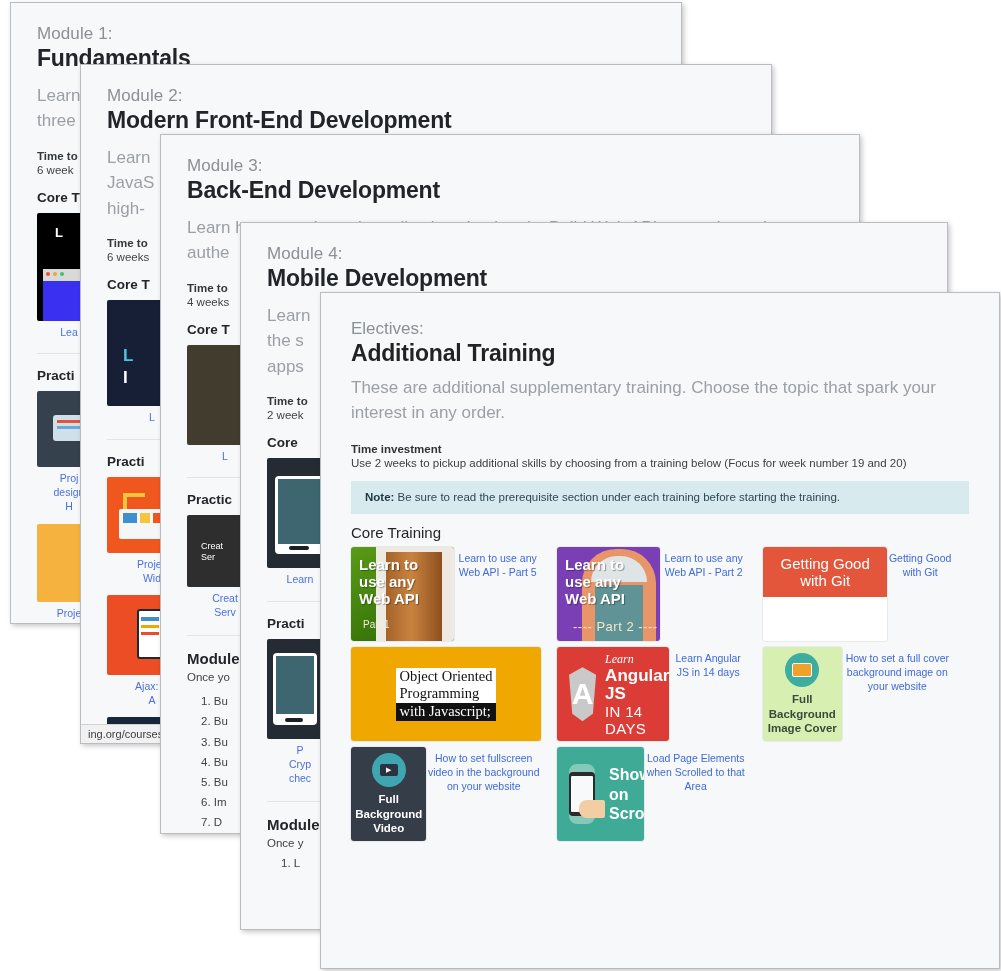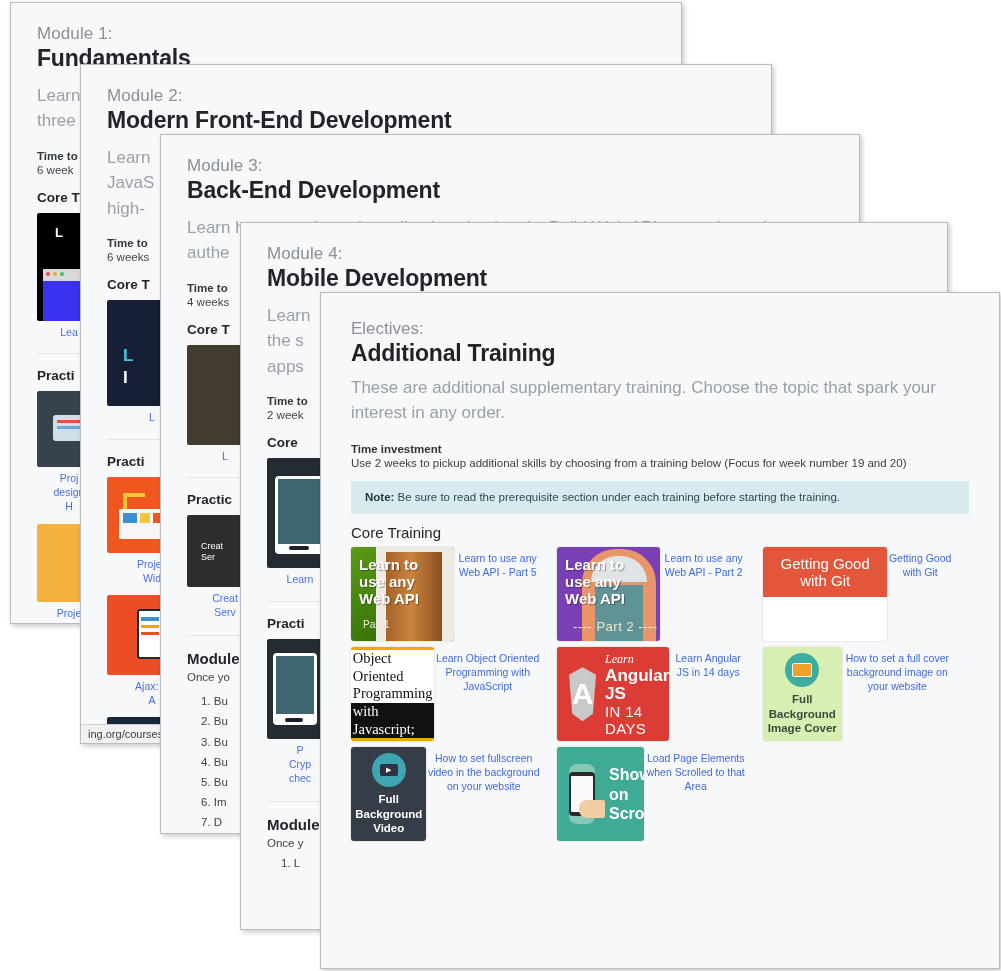--- a/index.html
+++ b/index.html
@@ -390,21 +390,20 @@
         </div>
 
         <div class="tile">
           <div class="tile-img oop">
             <div class="oop-lines">
               <span class="oop-l1">Object Oriented</span>
               <span class="oop-l2">Programming</span>
               <span class="oop-l3">with Javascript;</span>
             </div>
           </div>
-          <a class="tile-cap">Learn Object Oriented Programming with JavaScript</a>
         </div>
 
         <div class="tile">
           <div class="tile-img angular">
             <div class="ng-shield">A</div>
             <div class="ng-txt">
               <div class="ng-learn">Learn</div>
               <div class="ng-name">Angular JS</div>
               <div class="ng-days">IN 14 DAYS</div>
             </div>

